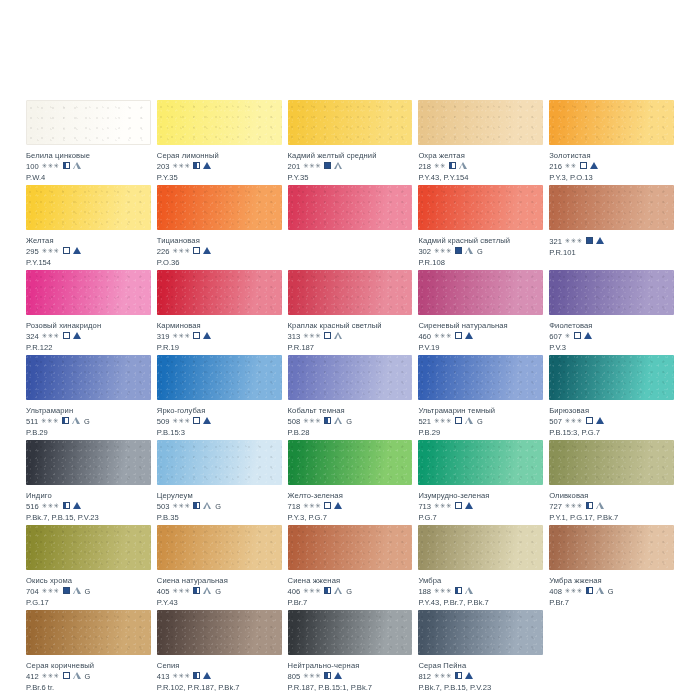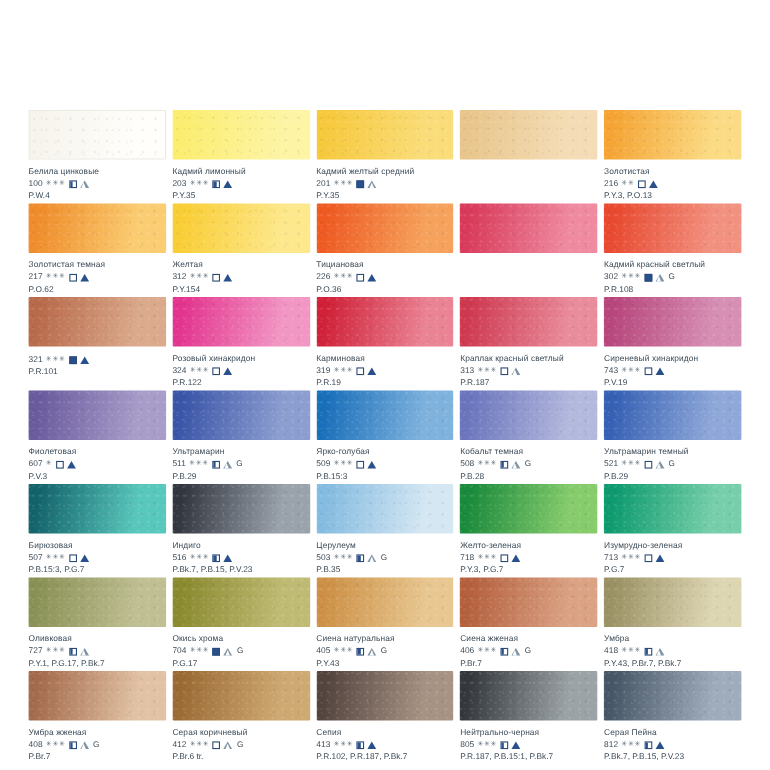--- a/index.html
+++ b/index.html
@@ -54,21 +54,21 @@
   .pname {
     font-size: 7.6px;
     color: #3c4b58;
     letter-spacing: .1px;
     white-space: pre-line;
   }
   .codeline {
     font-size: 7.6px;
     color: #3c4b58;
     display: flex;
-    align-items: center;
+    align-items: flex-start;
     gap: 3px;
     margin-top: 1px;
     flex-wrap: nowrap;
   }
   .pcode { font-size: 7.6px; }
   .stars { letter-spacing: .6px; font-size: 6.4px; color: #5b6a77; }
   .sqr { display: inline-block; width: 7px; height: 7px; border: 1px solid #2b4a76; position: relative; }
   .sqr.full { background: #28508c; }
   .sqr.half::after { content: ""; position: absolute; left: 0; top: 0; bottom: 0; width: 50%; background: #28508c; }
   .sqr.empty { background: #fff; }
@@ -97,21 +97,21 @@
             <span class="tri open"></span>
           </div>
           <div class="pigment">P.W.4</div>
         </div>
       </div>
       <div class="cell">
         <div class="swatch" style="background: linear-gradient(100deg, rgb(251, 237, 110) 0%, rgb(251, 237, 110) 8%, rgb(253, 244, 164) 78%, rgb(253, 244, 164) 100%);">
           <div class="grain"></div>
         </div>
         <div class="meta">
-          <div class="pname">Кадмий лимонный</div>
+          <div class="pname">Серая лимонный</div>
           <div class="codeline">
             <span class="pcode">203</span>
             <span class="stars">✳✳✳</span>
             <span class="sqr half"></span>
             <span class="tri full"></span>
           </div>
           <div class="pigment">P.Y.35</div>
         </div>
       </div>
       <div class="cell">
@@ -125,60 +125,55 @@
             <span class="stars">✳✳✳</span>
             <span class="sqr full"></span>
             <span class="tri open"></span>
           </div>
           <div class="pigment">P.Y.35</div>
         </div>
       </div>
       <div class="cell">
         <div class="swatch" style="background: linear-gradient(100deg, rgb(232, 197, 139) 0%, rgb(232, 197, 139) 8%, rgb(244, 221, 182) 78%, rgb(244, 221, 182) 100%);">
           <div class="grain"></div>
+        </div>
+        <div class="meta">
+          <div class="pname">Охра желтая</div>
+          <div class="codeline">
+            <span class="pcode">218</span>
+            <span class="stars">✳✳</span>
+            <span class="sqr half"></span>
+            <span class="tri open"></span>
+          </div>
+          <div class="pigment">P.Y.43, P.Y.154</div>
         </div>
       </div>
       <div class="cell">
         <div class="swatch" style="background: linear-gradient(100deg, rgb(245, 164, 52) 0%, rgb(245, 164, 52) 8%, rgb(251, 219, 132) 78%, rgb(251, 219, 132) 100%);">
           <div class="grain"></div>
         </div>
         <div class="meta">
           <div class="pname">Золотистая</div>
           <div class="codeline">
             <span class="pcode">216</span>
             <span class="stars">✳✳</span>
             <span class="sqr empty"></span>
             <span class="tri full"></span>
           </div>
           <div class="pigment">P.Y.3, P.O.13</div>
         </div>
       </div>
       <div class="cell">
-        <div class="swatch" style="background: linear-gradient(100deg, rgb(239, 140, 43) 0%, rgb(239, 140, 43) 8%, rgb(251, 205, 114) 78%, rgb(251, 205, 114) 100%);">
-          <div class="grain"></div>
-        </div>
-        <div class="meta">
-          <div class="pname">Золотистая темная</div>
-          <div class="codeline">
-            <span class="pcode">217</span>
-            <span class="stars">✳✳✳</span>
-            <span class="sqr empty"></span>
-            <span class="tri full"></span>
-          </div>
-          <div class="pigment">P.O.62</div>
-        </div>
-      </div>
-      <div class="cell">
         <div class="swatch" style="background: linear-gradient(100deg, rgb(249, 205, 52) 0%, rgb(249, 205, 52) 8%, rgb(253, 232, 140) 78%, rgb(253, 232, 140) 100%);">
           <div class="grain"></div>
         </div>
         <div class="meta">
           <div class="pname">Желтая</div>
           <div class="codeline">
-            <span class="pcode">312</span>
+            <span class="pcode">295</span>
             <span class="stars">✳✳✳</span>
             <span class="sqr empty"></span>
             <span class="tri full"></span>
           </div>
           <div class="pigment">P.Y.154</div>
         </div>
       </div>
       <div class="cell">
         <div class="swatch" style="background: linear-gradient(100deg, rgb(238, 90, 34) 0%, rgb(238, 90, 34) 8%, rgb(246, 162, 92) 78%, rgb(246, 162, 92) 100%);">
           <div class="grain"></div>
@@ -272,23 +267,23 @@
             <span class="tri open"></span>
           </div>
           <div class="pigment">P.R.187</div>
         </div>
       </div>
       <div class="cell">
         <div class="swatch" style="background: linear-gradient(100deg, rgb(183, 70, 124) 0%, rgb(183, 70, 124) 8%, rgb(215, 143, 180) 78%, rgb(215, 143, 180) 100%);">
           <div class="grain"></div>
         </div>
         <div class="meta">
-          <div class="pname">Сиреневый хинакридон</div>
-          <div class="codeline">
-            <span class="pcode">743</span>
+          <div class="pname">Сиреневый натуральная</div>
+          <div class="codeline">
+            <span class="pcode">460</span>
             <span class="stars">✳✳✳</span>
             <span class="sqr empty"></span>
             <span class="tri full"></span>
           </div>
           <div class="pigment">P.V.19</div>
         </div>
       </div>
       <div class="cell">
         <div class="swatch" style="background: linear-gradient(100deg, rgb(106, 90, 158) 0%, rgb(106, 90, 158) 8%, rgb(168, 156, 201) 78%, rgb(168, 156, 201) 100%);">
           <div class="grain"></div>
@@ -506,21 +501,21 @@
           <div class="pigment">P.Br.7</div>
         </div>
       </div>
       <div class="cell">
         <div class="swatch" style="background: linear-gradient(100deg, rgb(154, 145, 100) 0%, rgb(154, 145, 100) 8%, rgb(221, 214, 179) 78%, rgb(221, 214, 179) 100%);">
           <div class="grain"></div>
         </div>
         <div class="meta">
           <div class="pname">Умбра</div>
           <div class="codeline">
-            <span class="pcode">418</span>
+            <span class="pcode">188</span>
             <span class="stars">✳✳✳</span>
             <span class="sqr half"></span>
             <span class="tri open"></span>
           </div>
           <div class="pigment">P.Y.43, P.Br.7, P.Bk.7</div>
         </div>
       </div>
       <div class="cell">
         <div class="swatch" style="background: linear-gradient(100deg, rgb(164, 106, 76) 0%, rgb(164, 106, 76) 8%, rgb(226, 194, 164) 78%, rgb(226, 194, 164) 100%);">
           <div class="grain"></div>

